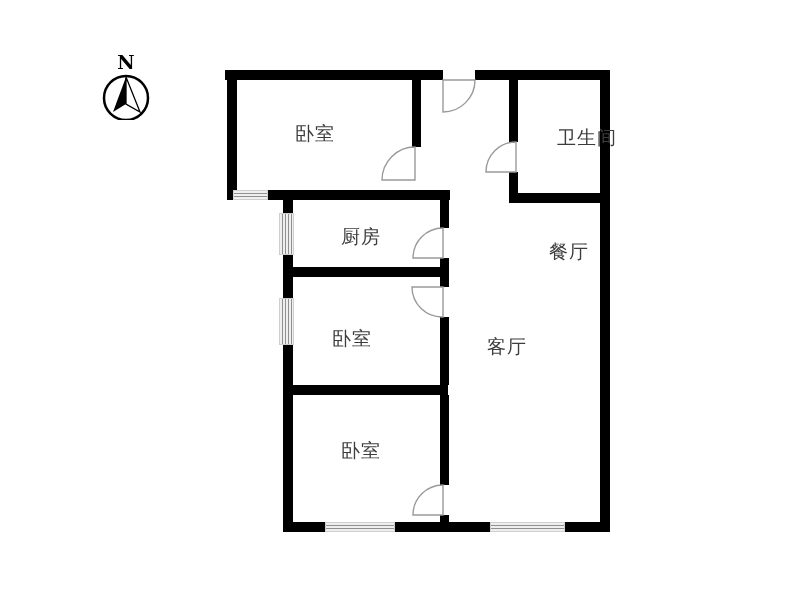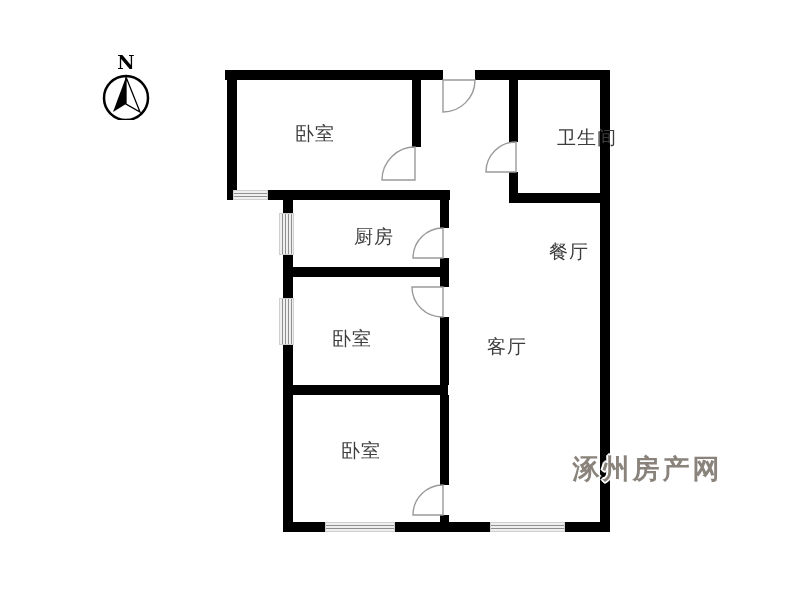--- a/index.html
+++ b/index.html
@@ -64,23 +64,22 @@
       <path d="M415,147 A33,33 0 0 0 382,180 L415,180 Z"></path>
       <path d="M486,172 A30,30 0 0 1 516,142 L516,172 Z"></path>
       <path d="M443,228 A30,30 0 0 0 413,258 L443,258 Z"></path>
       <path d="M412,287 A30,30 0 0 0 443,317 L443,287 Z"></path>
       <path d="M413,515 A30,30 0 0 1 443,485 L443,515 Z"></path>
     </g>
   </svg>
 
   <span class="rlabel" style="left:315px;top:133px">卧室</span>
   <span class="rlabel" style="left:587px;top:137px">卫生间</span>
-  <span class="rlabel" style="left:374px;top:236px">厨房</span>
+  <span class="rlabel" style="left:361px;top:236px">厨房</span>
   <span class="rlabel" style="left:569px;top:251px">餐厅</span>
   <span class="rlabel" style="left:352px;top:338px">卧室</span>
   <span class="rlabel" style="left:507px;top:346px">客厅</span>
   <span class="rlabel" style="left:361px;top:450px">卧室</span>
 
   <div id="watermark">
-    <span class="wm-name">涿州房产网</span>
   </div>
 
 </div>
 
 </body></html>

